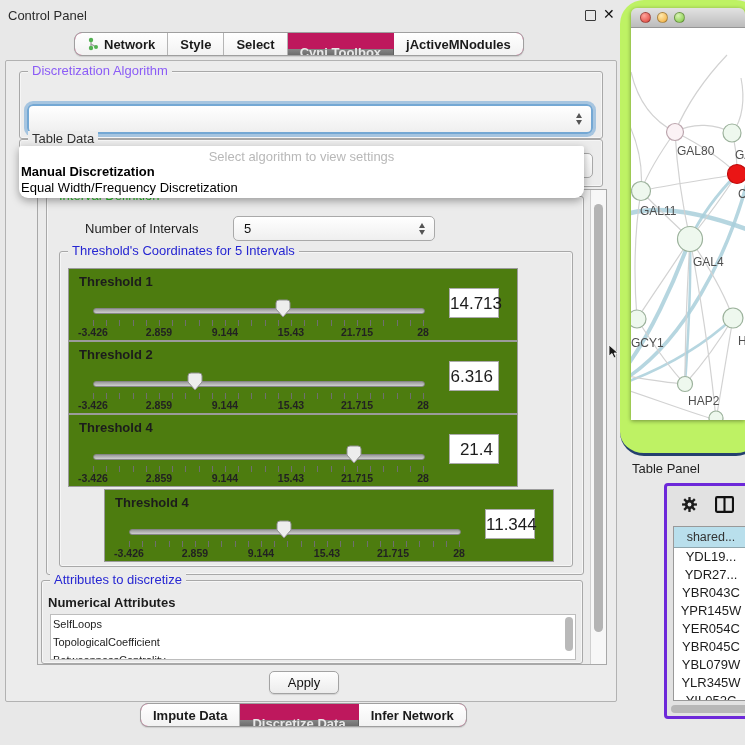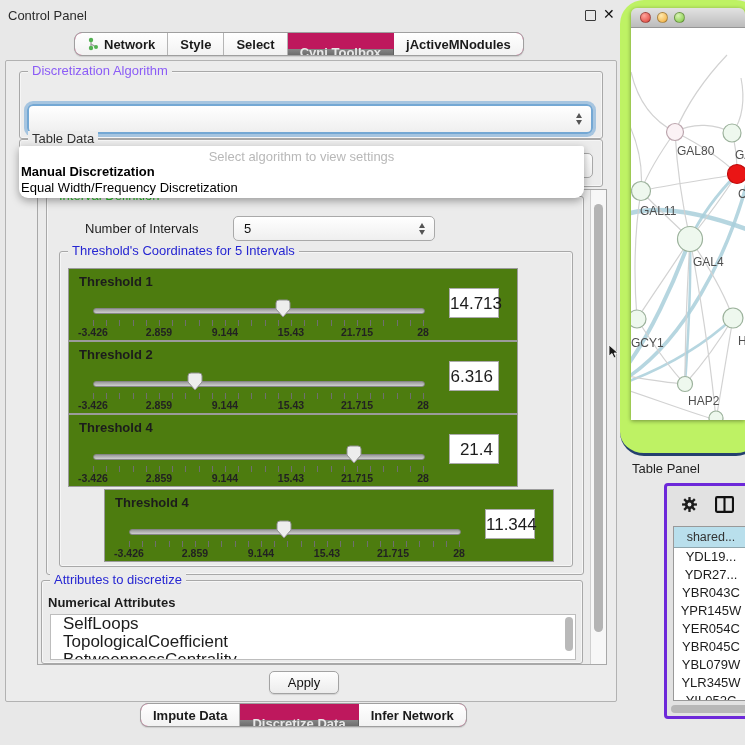--- a/index.html
+++ b/index.html
@@ -80,21 +80,21 @@
   .tlabels span{position:absolute;transform:translateX(-50%);white-space:nowrap;}
   .valbox{position:absolute;left:380px;top:19px;width:50px;height:30px;background:#fff;border:1px solid #ababab;
           font-size:17px;text-align:right;line-height:30px;padding-right:5px;box-sizing:border-box;}
   #thr1{top:16px;} #thr2{top:89px;} #thr3{top:162px;} #thr4{top:237px;margin-left:36px;}
 
   #attrs-group{left:3px;top:390px;width:540px;height:82px;}
   #attrs-group .legend{background:#ebebeb;}
   #attrs-sub{position:absolute;left:6px;top:14px;font-weight:700;}
   .attr-list{position:absolute;left:8px;top:33px;width:524px;height:44px;background:#fff;border:1px solid #bdbdbd;
              overflow:hidden;}
-  .attr-list .item{padding:0 0 0 12px;height:18px;line-height:18px;font-size:17px;}
+  .attr-list .item{padding:0 0 0 2px;height:18px;line-height:18px;font-size:11px;}
   .attr-list .lthumb{position:absolute;right:2px;top:2px;width:8px;height:34px;border-radius:4px;background:#b9b9b9;}
 
   .apply{position:absolute;left:263px;top:610px;width:70px;height:23px;border:1px solid #a3a3a3;border-radius:5px;
          background:linear-gradient(#fefefe,#ececec);font-size:13px;font-family:inherit;color:#111;
          box-shadow:0 1px 1px rgba(0,0,0,.12);}
 
   
   .netframe{position:absolute;left:620px;top:0;width:140px;height:456px;background:#bef264;
             border-bottom:3px solid #24406e;box-sizing:border-box;border-radius:24px;}
   .macwin{position:absolute;left:11px;top:8px;width:114px;height:412px;border-radius:6px 6px 0 0;overflow:hidden;

